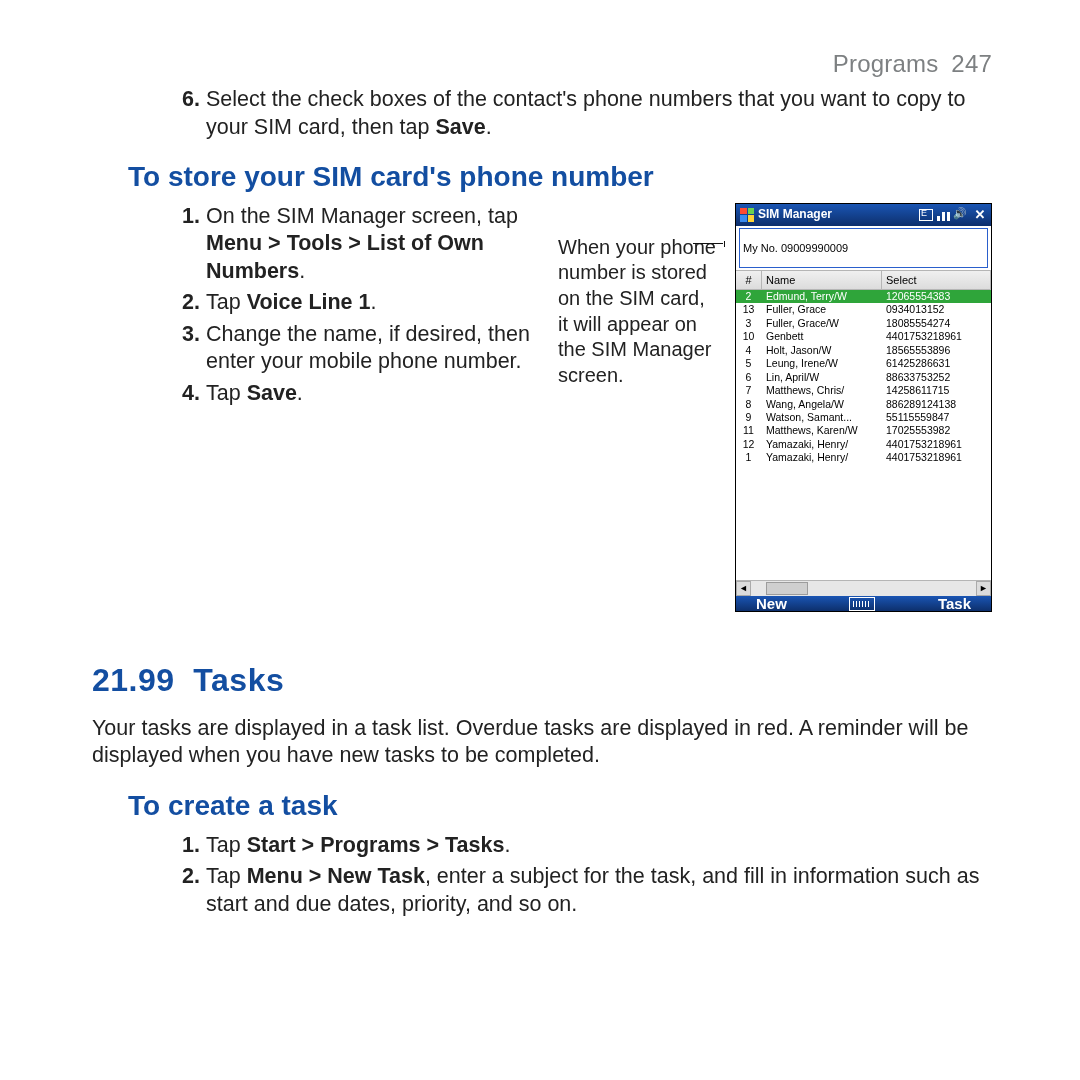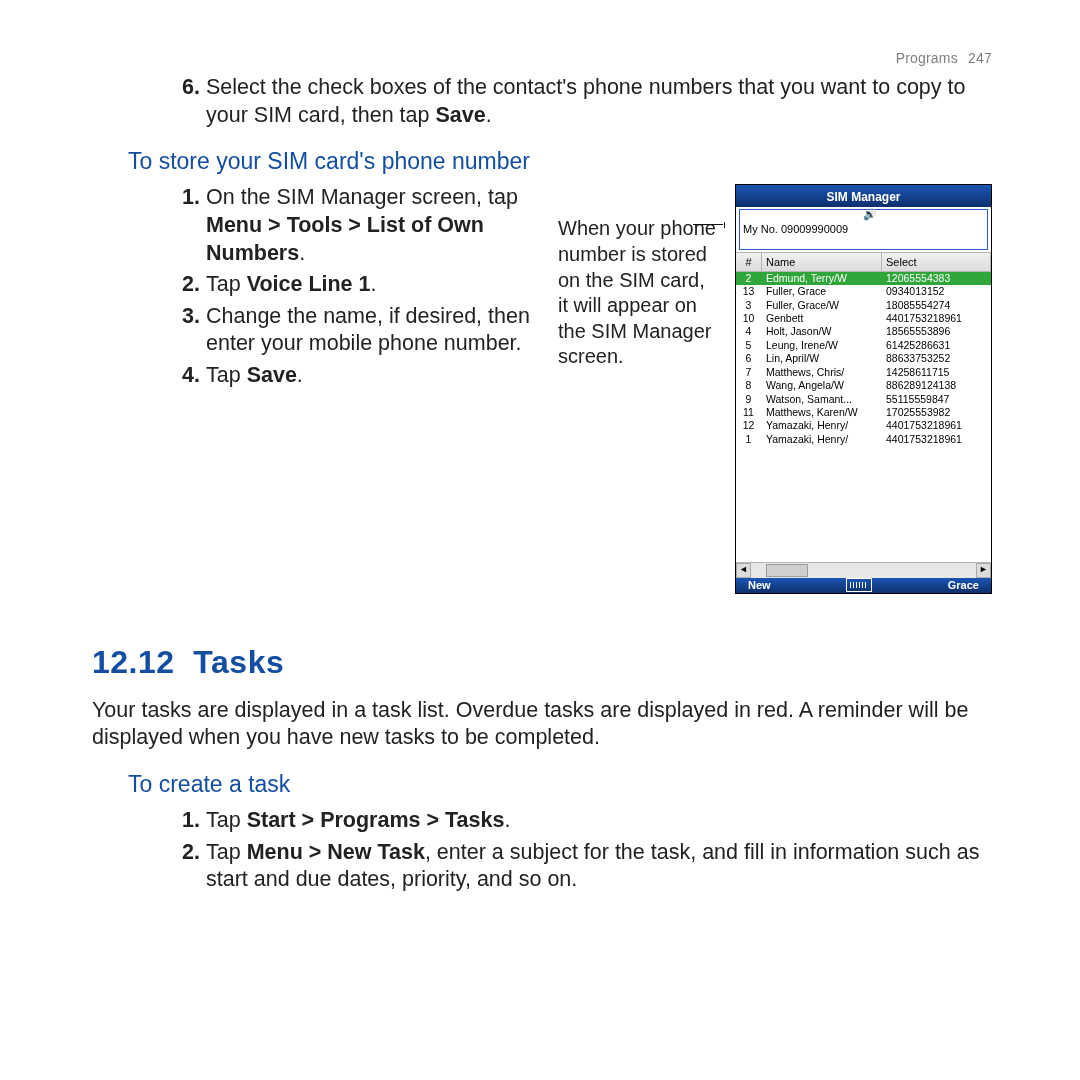--- a/index.html
+++ b/index.html
@@ -1,40 +1,40 @@
 <!DOCTYPE html>
 <html><head>
 <meta charset="utf-8">
 <style>
   html,body{margin:0;padding:0;background:#fff;}
   body{width:1080px;height:1080px;font-family:"Segoe UI",Arial,sans-serif;color:#222;position:relative;}
   .page{padding:50px 88px 0 92px;}
-  .page-header{font-size:14px;color:#7d8082;text-align:right;margin:0 0 8px 0;letter-spacing:.2px;}
+  .page-header{font-size:24px;color:#7d8082;text-align:right;margin:0 0 8px 0;letter-spacing:.2px;}
   .page-header .num{margin-left:6px;}
   .body{font-size:21.5px;line-height:1.28;}
   .ol{padding:0;margin:0;}
   .li{display:flex;margin:0 0 4px 0;}
   .li .n{width:28px;flex:none;font-weight:700;text-align:right;margin-right:6px;}
   .li .t{flex:1;}
   .indent6{margin-left:36px;}
-  .blue-h{color:#134ea1;font-weight:400;font-size:23px;margin:18px 0 8px 0;}
+  .blue-h{color:#134ea1;font-weight:700;font-size:28px;margin:18px 0 8px 0;}
   .section-title{color:#134ea1;font-weight:700;font-size:32px;margin:48px 0 14px 0;letter-spacing:.5px;}
   .para{margin:0 0 14px 0;}
   b{font-weight:700;}
 
   .row{display:flex;gap:16px;align-items:flex-start;margin-top:4px;}
   .col-steps{width:370px;flex:none;}
   .col-caption{flex:1;font-size:20px;padding-top:32px;position:relative;}
   .col-caption .leader{position:absolute;top:40px;right:-4px;width:30px;height:0;border-top:1px solid #111;}
   .col-caption .leader::after{content:"";position:absolute;right:-2px;top:-3px;height:6px;width:0;border-right:1px solid #111;}
   .col-shot{flex:none;}
 
   
   .phone{width:255px;border:1px solid #000;background:#fff;font-family:Tahoma,Arial,sans-serif;font-size:12px;color:#000;}
-  .titlebar{height:22px;background:linear-gradient(#1a55b3,#0d2f6c);color:#fff;display:flex;align-items:center;padding:0 4px;gap:4px;flex-direction:column;}
+  .titlebar{height:22px;background:linear-gradient(#1a55b3,#0d2f6c);color:#fff;display:flex;align-items:center;padding:0 4px;gap:4px;}
   .winflag{width:14px;height:14px;display:grid;grid-template-columns:1fr 1fr;grid-template-rows:1fr 1fr;gap:1px;}
   .winflag span:nth-child(1){background:#ff4b32;}
   .winflag span:nth-child(2){background:#6bd24f;}
   .winflag span:nth-child(3){background:#3a8bf0;}
   .winflag span:nth-child(4){background:#ffd437;}
   .tb-title{font-weight:700;font-size:12px;flex:1;}
   .tb-icons{display:flex;gap:4px;align-items:center;}
   .tb-ico{width:14px;height:12px;display:inline-block;}
   .ico-doc{border:1px solid #fff;box-sizing:border-box;position:relative;}
   .ico-doc::before{content:"E";position:absolute;left:1px;top:-2px;font-size:9px;color:#fff;}
@@ -55,21 +55,21 @@
   .rw{display:flex;font-size:10.5px;}
   .rw div{padding:0 4px;box-sizing:border-box;border-right:1px solid transparent;white-space:nowrap;overflow:hidden;}
   .rw .c-idx{width:26px;}
   .rw .c-name{width:120px;}
   .rw .c-phone{flex:1;}
   .rw.sel{background:#2fa53a;color:#fff;}
   .hscroll{height:15px;background:#e7e7e7;border-top:1px solid #b5b5b5;display:flex;align-items:center;}
   .hs-btn{width:15px;height:15px;background:#dcdcdc;border:1px solid #aaa;box-sizing:border-box;display:flex;align-items:center;justify-content:center;font-size:9px;}
   .hs-track{flex:1;position:relative;height:100%;}
   .hs-thumb{position:absolute;left:15px;top:1px;height:11px;width:40px;background:#cfcfcf;border:1px solid #9c9c9c;}
-  .softbar{height:15px;background:linear-gradient(#1a55b3,#0d2f6c);color:#fff;display:flex;align-items:center;justify-content:space-between;padding:0 12px;font-size:11px;font-weight:700;}
+  .softbar{height:15px;background:linear-gradient(#1a55b3,#0d2f6c);color:#fff;display:flex;align-items:center;justify-content:space-between;padding:0 20px;font-size:15px;font-weight:700;}
   .softbar .kb{width:24px;height:12px;border:1px solid #fff;display:flex;align-items:center;justify-content:center;}
   .softbar .kb::before{content:"";width:18px;height:6px;background:repeating-linear-gradient(90deg,#fff 0 1px,transparent 1px 3px);}
 </style>
 </head>
 <body>
 
 <div class="page">
   <div class="page-header">
     <span>Programs</span>
     <span class="num">247</span>
@@ -208,28 +208,28 @@
           <div class="hscroll">
             <div class="hs-btn">◄</div>
             <div class="hs-track">
                 <div class="hs-thumb"></div>
               </div>
             <div class="hs-btn">►</div>
           </div>
           <div class="softbar">
             <span>New</span>
             <span class="kb"></span>
-            <span>Grace</span>
+            <span>Task</span>
           </div>
         </div>
       </div>
     </div>
 
     <div class="section-title">
-      <span>12.12</span>&nbsp;&nbsp;<span>Tasks</span>
+      <span>21.99</span>&nbsp;&nbsp;<span>Tasks</span>
     </div>
 
     <p class="para">Your tasks are displayed in a task list. Overdue tasks are displayed in red. A reminder will be displayed when you have new tasks to be completed.</p>
 
     <div class="blue-h" style="margin-left:36px;">To create a task</div>
     <div class="ol" id="steps-create" style="margin-left:80px;">
         <div class="li">
           <div class="n">1.</div>
           <div class="t"><span>Tap </span><b>Start &gt; Programs &gt; Tasks</b><span>.</span></div>
         </div>

